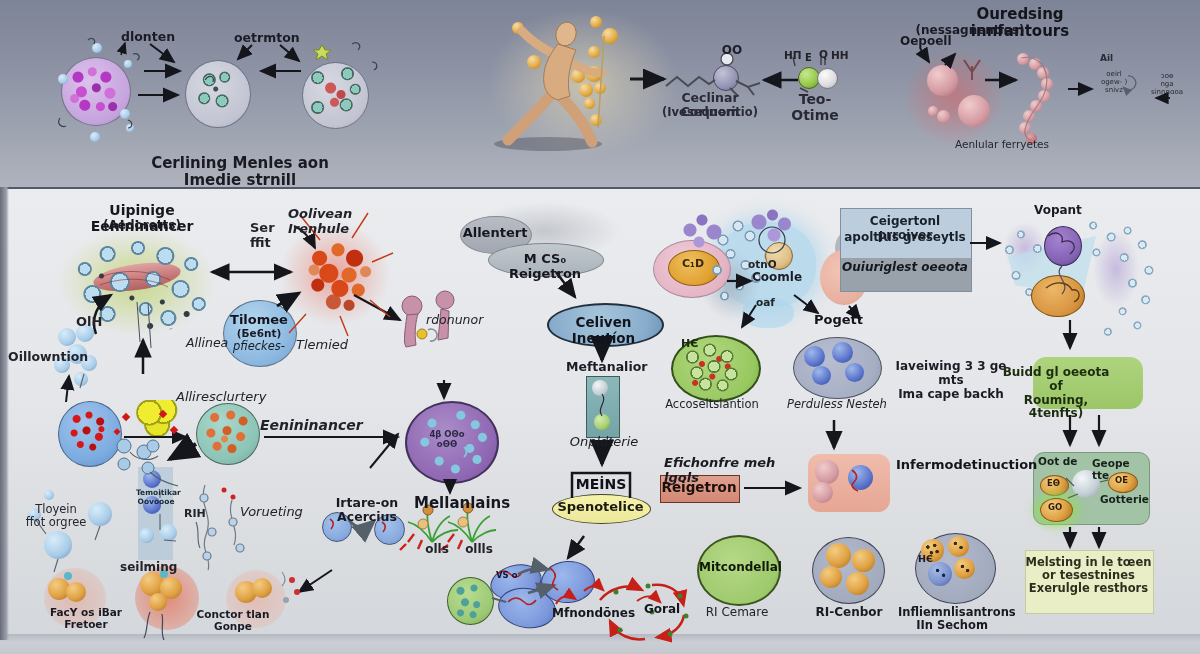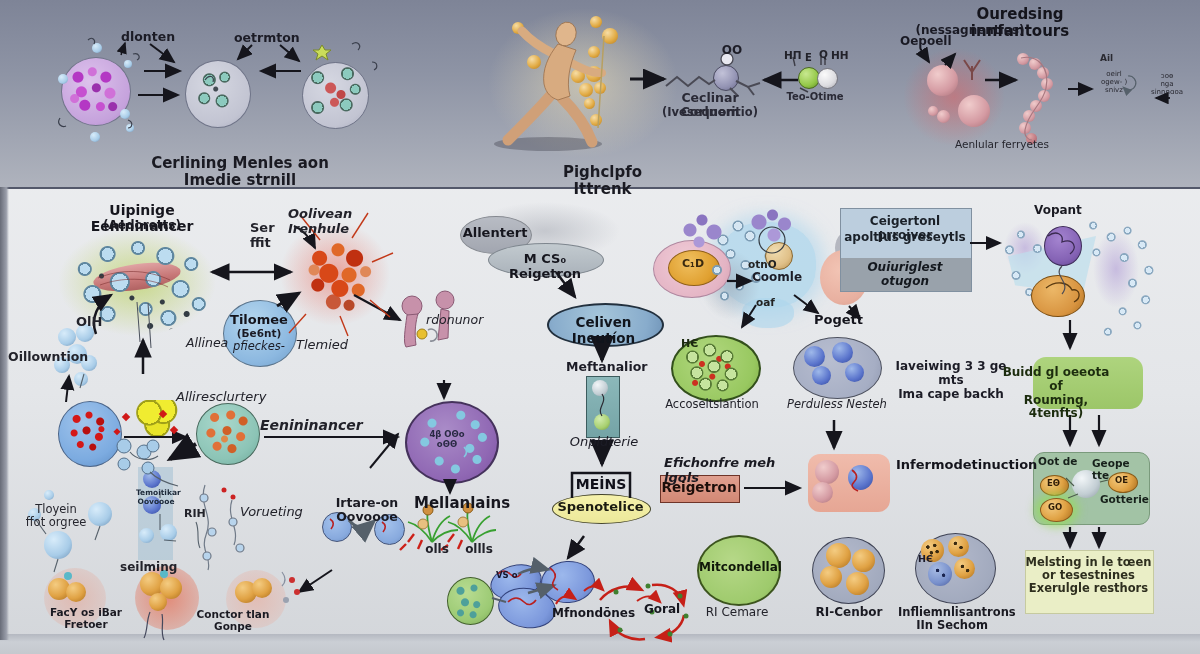--- a/index.html
+++ b/index.html
@@ -70,22 +70,21 @@
   <div class="sp slb" style="left:126px;top:124px;width:8px;height:8px"></div>
 
   <div class="glow" style="left:488px;top:8px;width:190px;height:150px;background:radial-gradient(closest-side,rgba(242,228,185,.55),rgba(242,228,185,0))"></div>
   <div class="lbl b c" style="left:714px;top:44px;width:36px;font-size:12px;color:#1e1e28">OO</div>
   <div class="lbl b c" style="left:660px;top:91px;width:100px;font-size:12.5px;color:#2a2a36">Ceclinar Corlnom</div>
   <div class="lbl b c" style="left:660px;top:106px;width:100px;font-size:11.5px;color:#2a2a36">(Ivesequeritio)</div>
   <div class="lbl b" style="left:784px;top:49px;width:24px;font-size:10.5px">HП</div>
   <div class="lbl b" style="left:805px;top:52px;width:12px;font-size:10px">E</div>
   <div class="lbl b" style="left:819px;top:48px;width:14px;font-size:10.5px">Q</div>
   <div class="lbl b" style="left:831px;top:49px;width:24px;font-size:10.5px">HH</div>
-  <div class="lbl b c" style="left:780px;top:91px;width:70px;font-size:10px;color:#2a2a36">Teo-Otime</div>
-  <div class="lbl b c" style="left:540px;top:164px;width:125px;font-size:15px;color:#1a1a22">Pighclpfo Ittrenk</div>
+  <div class="lbl b c" style="left:780px;top:91px;width:70px;font-size:14px;color:#2a2a36">Teo-Otime</div>
   <div class="sp" style="left:713px;top:65px;width:24px;height:24px;background:radial-gradient(circle at 35% 30%,#c2c2d8,#9494b4 60%,#6a6a8c);border:1px solid #4a4a60"></div>
   <div class="sp" style="left:798px;top:67px;width:20px;height:20px;background:radial-gradient(circle at 35% 30%,#c8e890,#94c848 60%,#5f8c24);border:1px solid #4a6a20"></div>
   <div class="sp" style="left:817px;top:68px;width:19px;height:19px;background:radial-gradient(circle at 35% 30%,#fafafa,#dcdce0 60%,#a8a8b0);border:1px solid #77777f"></div>
 
   <div class="sp sy" style="left:512px;top:22px;width:12px;height:12px"></div>
   <div class="sp sy" style="left:527px;top:55px;width:14px;height:14px"></div>
   <div class="sp sy" style="left:590px;top:16px;width:12px;height:12px"></div>
   <div class="sp sy" style="left:602px;top:28px;width:16px;height:16px"></div>
   <div class="sp sy" style="left:588px;top:46px;width:12px;height:12px"></div>
   <div class="sp sy" style="left:571px;top:69px;width:14px;height:14px"></div>
@@ -191,21 +190,21 @@
   <div class="ell" style="left:405px;top:401px;width:90px;height:79px;background:radial-gradient(circle at 42% 35%,#aa8cc8,#9068b4 65%,#7a50a0);border:2px solid #45325c"></div>
   <div class="dots" style="left:405px;top:401px;width:90px;height:79px;background-image:
     radial-gradient(circle at 62% 18%,#84c8e0 0 4px,rgba(0,0,0,0) 5px),radial-gradient(circle at 78% 30%,#84c8e0 0 4px,rgba(0,0,0,0) 5px),
     radial-gradient(circle at 86% 46%,#84c8e0 0 4px,rgba(0,0,0,0) 5px),radial-gradient(circle at 72% 60%,#84c8e0 0 4px,rgba(0,0,0,0) 5px),
     radial-gradient(circle at 80% 74%,#84c8e0 0 4px,rgba(0,0,0,0) 5px),radial-gradient(circle at 30% 28%,#84c8e0 0 4px,rgba(0,0,0,0) 5px),
     radial-gradient(circle at 22% 52%,#84c8e0 0 4px,rgba(0,0,0,0) 5px),radial-gradient(circle at 38% 76%,#84c8e0 0 4px,rgba(0,0,0,0) 5px),
     radial-gradient(circle at 56% 86%,#84c8e0 0 4px,rgba(0,0,0,0) 5px)"></div>
   <div class="lbl b c" style="left:419px;top:430px;width:56px;font-size:8.5px;color:#2a2a44">4β OΘo
 oΘΘ</div>
   <div class="lbl b c" style="left:414px;top:495px;width:92px;font-size:15px;color:#16161e">Mellanlains</div>
-  <div class="lbl b c" style="left:314px;top:496px;width:106px;font-size:12.5px;color:#1a1a22">Irtare-on Oovoooe</div>
+  <div class="lbl b c" style="left:314px;top:496px;width:106px;font-size:12.5px;color:#1a1a22">Irtare-on Acercius</div>
   <div class="lbl b c" style="left:420px;top:543px;width:34px;font-size:12px">olls</div>
   <div class="lbl b c" style="left:460px;top:543px;width:38px;font-size:12px">ollls</div>
   <div class="ell" style="left:322px;top:512px;width:28px;height:28px;background:radial-gradient(circle at 40% 32%,#a4c2ec,#88aade 65%,#6a8cc0);border:1.5px solid #45557a"></div>
   <div class="ell" style="left:374px;top:514px;width:29px;height:29px;background:radial-gradient(circle at 40% 32%,#a4c2ec,#88aade 65%,#6a8cc0);border:1.5px solid #45557a"></div>
   <div class="lbl c" style="left:18px;top:503px;width:76px;font-size:11.5px;color:#26262e">Tloyein
 ffot orgree</div>
   <div class="rbox" style="left:138px;top:467px;width:35px;height:93px;background:rgba(158,190,210,.5)"></div>
   <div class="lbl b c" style="left:136px;top:489px;width:40px;font-size:7.5px;color:#1c2838">Temoitikar
 Oovoooe</div>
   <div class="sp sb" style="left:143px;top:470px;width:18px;height:18px"></div>
@@ -283,21 +282,21 @@
   <div class="sp" style="left:765px;top:242px;width:26px;height:26px;background:radial-gradient(circle at 35% 30%,#f0dcb0,#e0c088 60%,#b89050);border:1px solid #8a6830;z-index:4"></div>
   <div class="ell" style="left:835px;top:228px;width:40px;height:40px;background:rgba(168,170,180,.8)"></div>
   <div class="ell" style="left:820px;top:250px;width:48px;height:55px;background:radial-gradient(circle at 42% 36%,#f2c4b4,#e8b0a0 70%,#d89c8c)"></div>
   <div class="lbl b" style="left:748px;top:258px;width:36px;font-size:10.5px;color:#222">otnO</div>
   <div class="lbl b" style="left:752px;top:271px;width:54px;font-size:12px;color:#1c1c26">Coomle</div>
   <div class="lbl b" style="left:756px;top:296px;width:30px;font-size:10.5px;color:#222">oaf</div>
   <div class="lbl b" style="left:814px;top:313px;width:56px;font-size:13px;color:#14141c">Pogett</div>
   <div class="rbox" style="left:840px;top:208px;width:130px;height:82px;border:1px solid #8090a0;background:linear-gradient(180deg,#bccede 0 49px,#99a2ab 49px 100%)"></div>
   <div class="lbl b c" style="left:842px;top:215px;width:126px;font-size:12px;color:#1a2028">Ceigertonl prroiver</div>
   <div class="lbl b c" style="left:842px;top:231px;width:126px;font-size:12px;color:#1a2028">apoltius greseytls</div>
-  <div class="lbl b i c" style="left:842px;top:261px;width:126px;font-size:12px;color:#14181e">Ouiuriglest otugon</div>
+  <div class="lbl b i c" style="left:842px;top:261px;width:126px;font-size:12px;color:#14181e">Ouiuriglest oeeota</div>
 
   <div class="ell" style="left:671px;top:335px;width:86px;height:63px;background:radial-gradient(circle at 42% 36%,#b2d880,#98c860 70%,#7ca844);border:2px solid #33501c"></div>
   <div class="dots" style="left:671px;top:335px;width:86px;height:63px;background-image:
     radial-gradient(circle at 25% 35%,#c6e49e 0 5px,#577a36 5px 6px,rgba(0,0,0,0) 7px),radial-gradient(circle at 45% 24%,#c6e49e 0 5px,#577a36 5px 6px,rgba(0,0,0,0) 7px),
     radial-gradient(circle at 65% 34%,#c6e49e 0 5px,#577a36 5px 6px,rgba(0,0,0,0) 7px),radial-gradient(circle at 30% 60%,#c6e49e 0 5px,#577a36 5px 6px,rgba(0,0,0,0) 7px),
     radial-gradient(circle at 50% 50%,#c6e49e 0 5px,#577a36 5px 6px,rgba(0,0,0,0) 7px),radial-gradient(circle at 70% 62%,#c6e49e 0 5px,#577a36 5px 6px,rgba(0,0,0,0) 7px),
     radial-gradient(circle at 40% 78%,#c6e49e 0 5px,#577a36 5px 6px,rgba(0,0,0,0) 7px),radial-gradient(circle at 60% 80%,#c6e49e 0 4.5px,#577a36 4.5px 5.5px,rgba(0,0,0,0) 6.5px),
     radial-gradient(circle at 36% 46%,#cc3020 0 2.5px,rgba(0,0,0,0) 3.5px),radial-gradient(circle at 56% 38%,#cc3020 0 2.5px,rgba(0,0,0,0) 3.5px),
     radial-gradient(circle at 48% 66%,#cc3020 0 2.5px,rgba(0,0,0,0) 3.5px),radial-gradient(circle at 66% 50%,#cc3020 0 2.5px,rgba(0,0,0,0) 3.5px),
     radial-gradient(circle at 28% 76%,#cc3020 0 2.5px,rgba(0,0,0,0) 3.5px)"></div>

